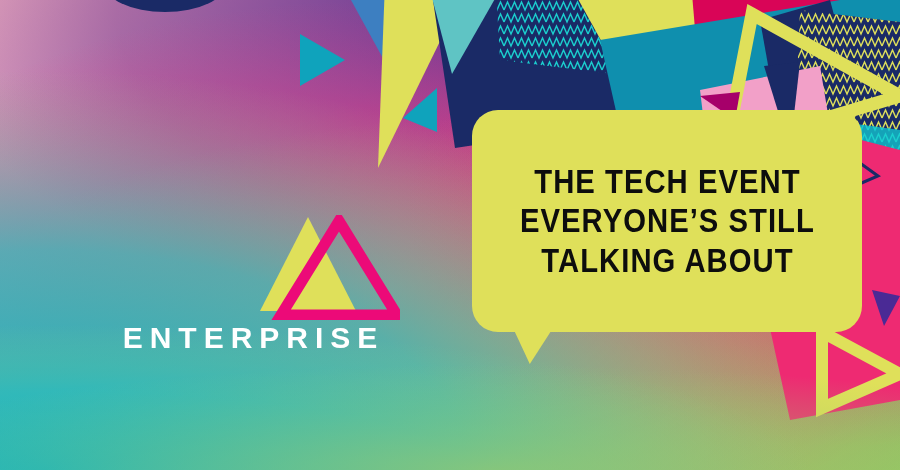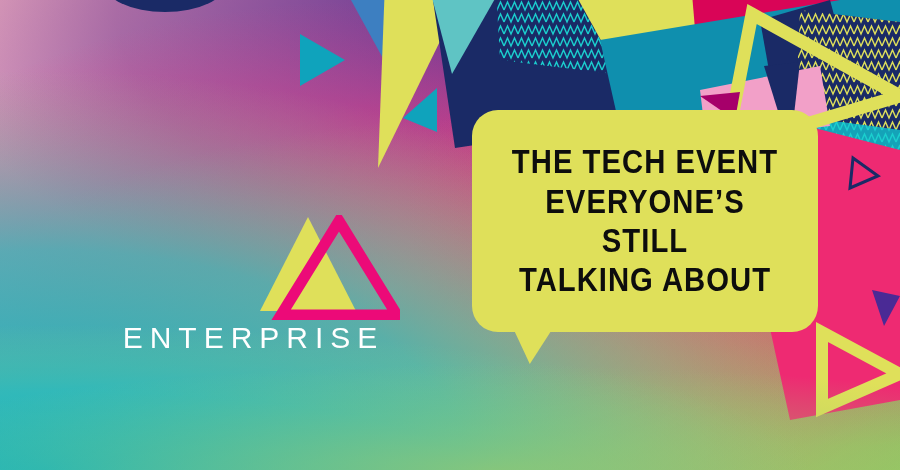--- a/index.html
+++ b/index.html
@@ -20,33 +20,33 @@
   }
   #logo-mark{position:absolute;left:175px;top:110px;width:140px;height:105px;}
 
   .wordmark{
     position:absolute;left:0;width:330px;text-align:center;
     color:#ffffff;line-height:1;
   }
   #enterprise-word{
     top:218px;
     font-size:30px;
-    font-weight:400;
+    font-weight:700;
     letter-spacing:7px;
     text-indent:7px;
     font-family:"Liberation Sans", sans-serif;
   }
   #summit-word{
     top:248px;
     height:82px;
   }
 
   
   #speech-bubble{
-    position:absolute;left:472px;top:110px;width:346px;height:222px;
+    position:absolute;left:472px;top:110px;width:390px;height:222px;
     background:#dfe05a;border-radius:26px;
     display:flex;align-items:center;justify-content:center;
   }
   #bubble-tail{
     position:absolute;left:513px;top:328px;width:40px;height:36px;
     background:#dfe05a;
     clip-path:polygon(0 0, 100% 0, 42% 100%);
   }
   #bubble-text{
     position:relative;z-index:2;

